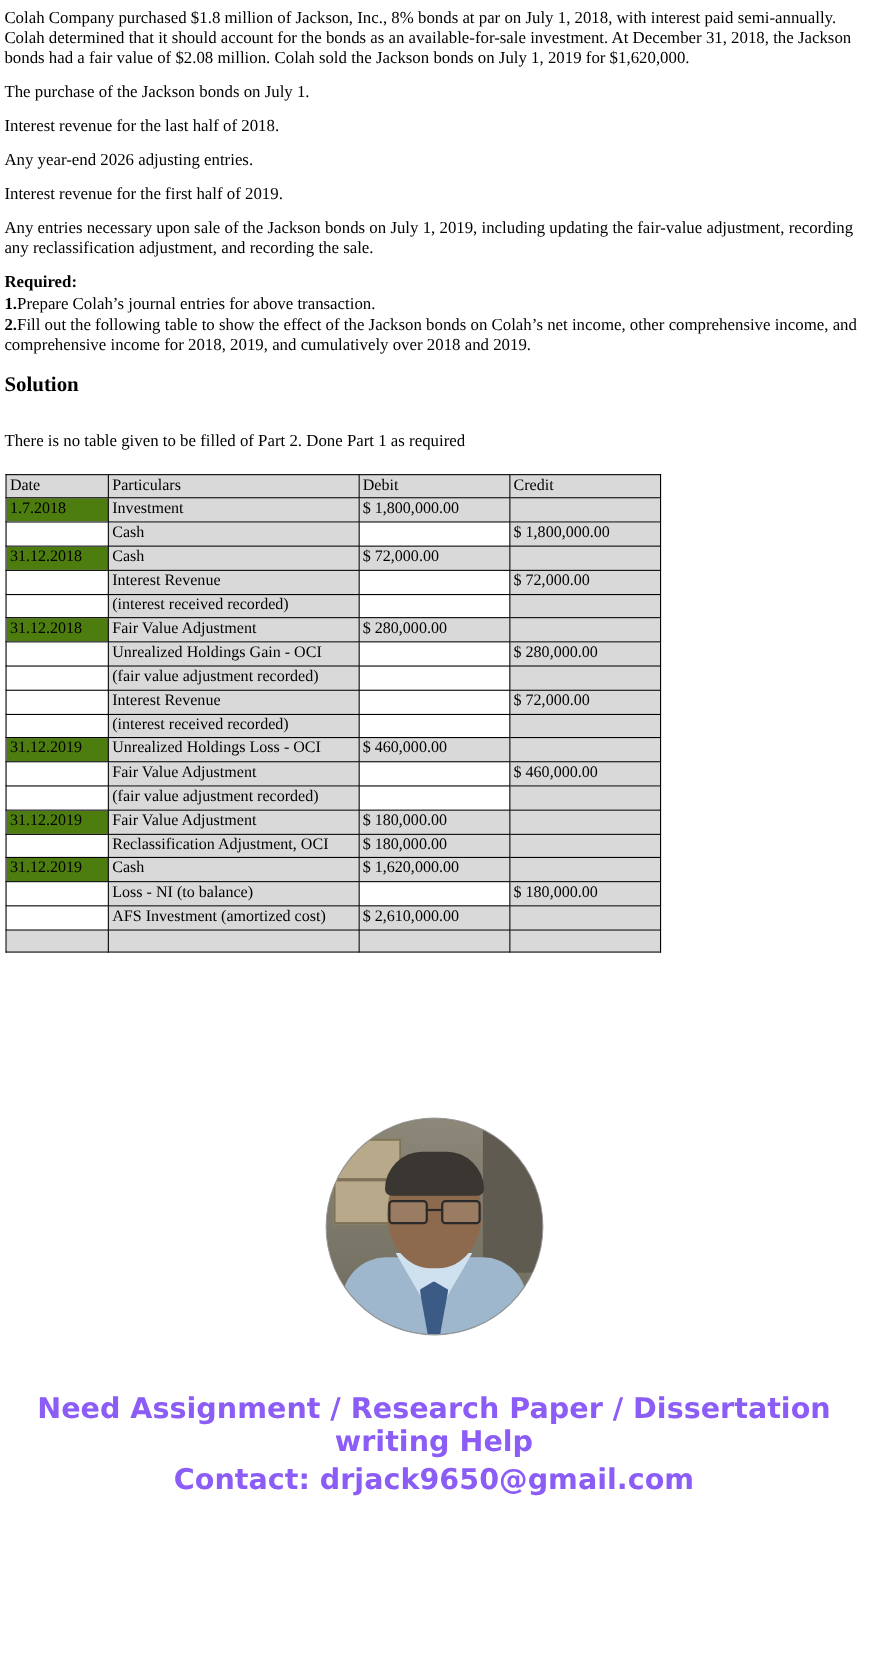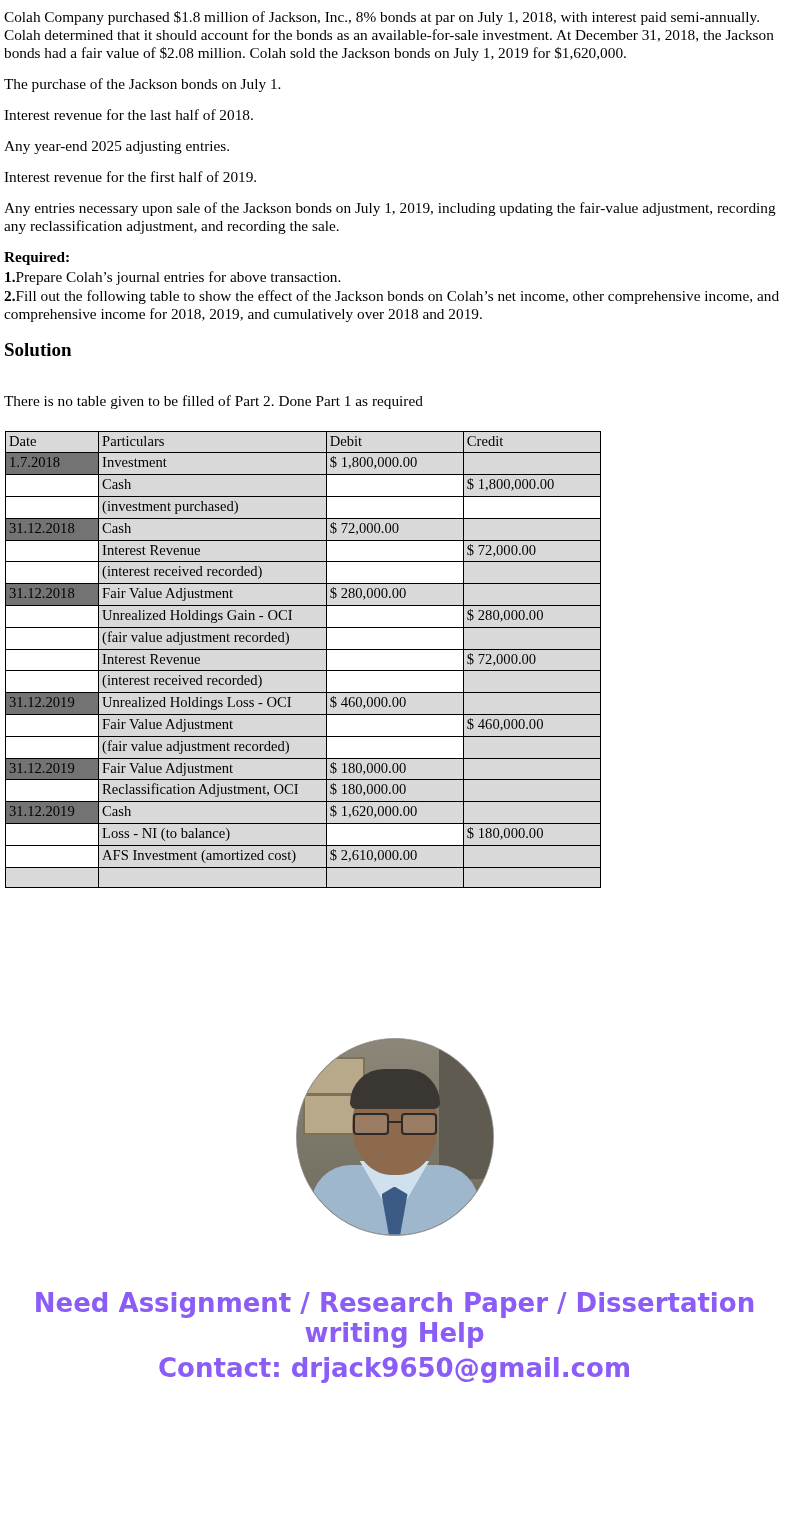--- a/index.html
+++ b/index.html
@@ -71,21 +71,21 @@
     font-weight: normal;
     text-align: left;
   }
   table.journal th {
     background: #d9d9d9;
   }
   col.c-date { width: 76px; }
   col.c-part { width: 186px; }
   col.c-debit { width: 112px; }
   col.c-credit { width: 112px; }
-  td.date { background: #737373; }
+  td.date { background: #4d7c0f; }
   td.part { background: #d9d9d9; }
   td.blankrow { background: #ffffff; }
   td.money {
     font-variant-numeric: tabular-nums;
   }
   .lastrow td {
     height: 18px;
     background: #d9d9d9;
   }
   .photo-wrap {
@@ -216,21 +216,21 @@
   }
 </style>
 </head>
 <body>
 
 <div class="page">
 
   <p class="para">Colah Company purchased $1.8 million of Jackson, Inc., 8% bonds at par on July 1, 2018, with interest paid semi-annually. Colah determined that it should account for the bonds as an available-for-sale investment. At December 31, 2018, the Jackson bonds had a fair value of $2.08 million. Colah sold the Jackson bonds on July 1, 2019 for $1,620,000.</p>
   <p class="para">The purchase of the Jackson bonds on July 1.</p>
   <p class="para">Interest revenue for the last half of 2018.</p>
-  <p class="para">Any year-end 2025 adjusting entries.</p>
+  <p class="para">Any year-end 2026 adjusting entries.</p>
   <p class="para">Interest revenue for the first half of 2019.</p>
   <p class="para">Any entries necessary upon sale of the Jackson bonds on July 1, 2019, including updating the fair-value adjustment, recording any reclassification adjustment, and recording the sale.</p>
 
   <div class="req-block">
     <div class="req-title">Required:</div>
     <div class="req-line">
       <b>1.</b><span>Prepare Colah’s journal entries for above transaction.</span>
     </div>
     <div class="req-line">
       <b>2.</b><span>Fill out the following table to show the effect of the Jackson bonds on Colah’s net income, other comprehensive income, and comprehensive income for 2018, 2019, and cumulatively over 2018 and 2019.</span>
@@ -261,26 +261,20 @@
         <td class="date">1.7.2018</td>
         <td class="part">Investment</td>
         <td class="part money">$ 1,800,000.00</td>
         <td class="part money"></td>
       </tr>
       <tr>
         <td class="blankrow"></td>
         <td class="part">Cash</td>
         <td class="blankrow money"></td>
         <td class="part money">$ 1,800,000.00</td>
-      </tr>
-      <tr>
-        <td class="blankrow"></td>
-        <td class="part">(investment purchased)</td>
-        <td class="blankrow money"></td>
-        <td class="blankrow money"></td>
       </tr>
 
       <tr>
         <td class="date">31.12.2018</td>
         <td class="part">Cash</td>
         <td class="part money">$        72,000.00</td>
         <td class="part money"></td>
       </tr>
       <tr>
         <td class="blankrow"></td>

